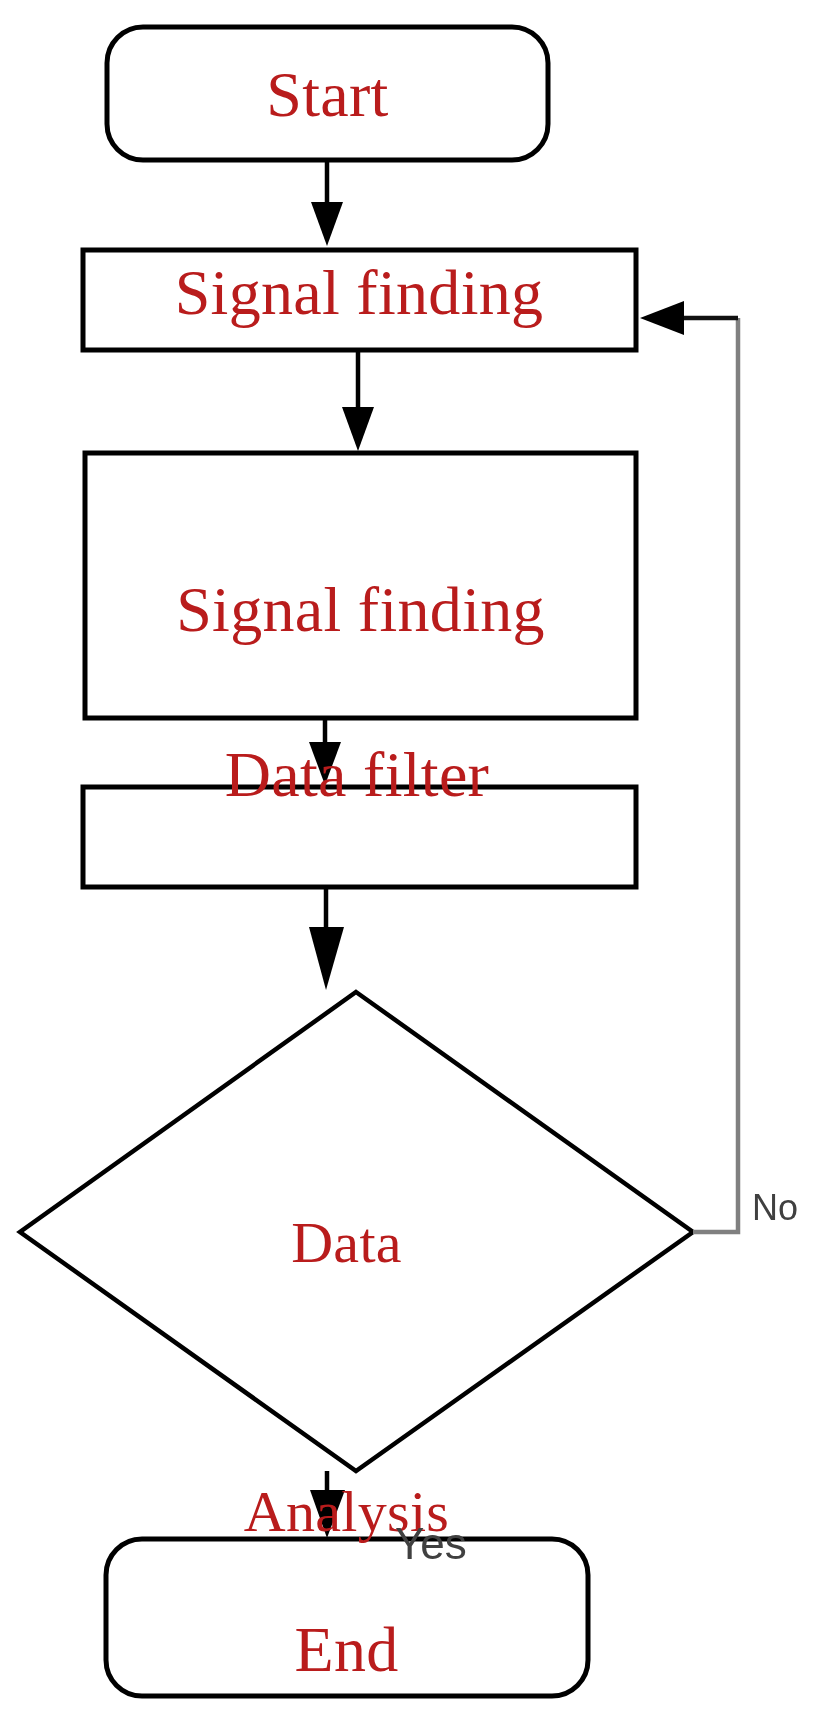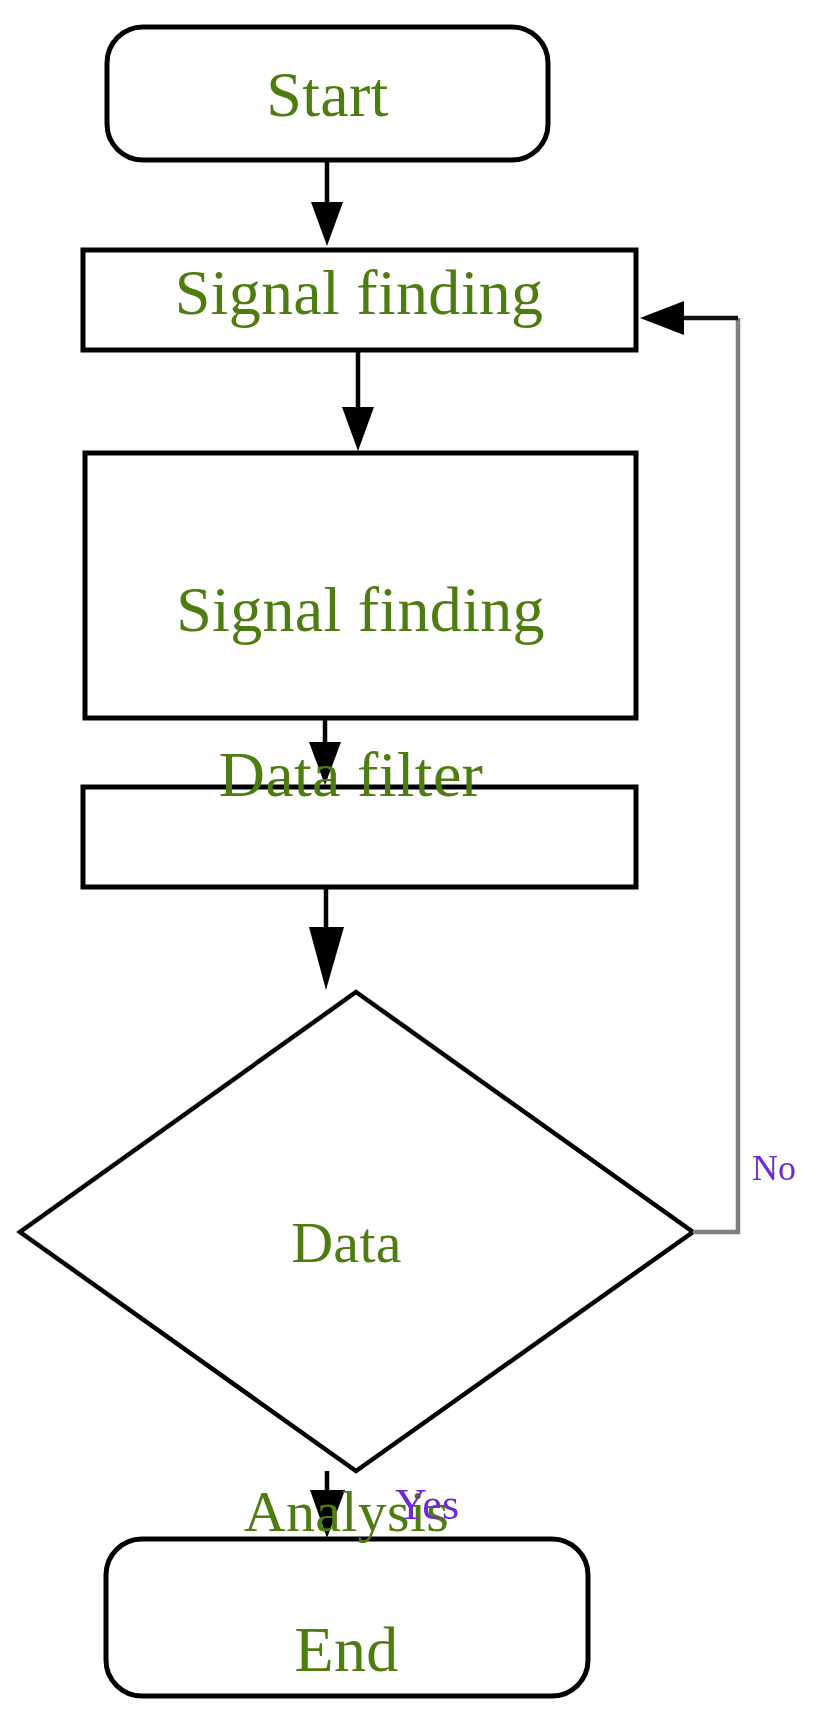--- a/index.html
+++ b/index.html
@@ -54,40 +54,41 @@
     fill: none;
   }
   .loop-line-dark {
     stroke: #111111;
     stroke-width: 4.5;
     fill: none;
   }
   .node-label {
     position: absolute;
     text-align: center;
-    color: #4d7c0f;
+    color: #b91c1c;
     font-family: "Liberation Serif", "DejaVu Serif", serif;
     font-weight: 400;
     white-space: pre;
     line-height: 1.08;
     letter-spacing: 0.3px;
     pointer-events: none;
   }
   .edge-label {
     position: absolute;
-    color: #6d28d9;
-    font-family: Liberation Serif, serif;
+    color: #404040;
+    font-family: Liberation Sans, sans-serif;
     font-weight: 400;
     white-space: pre;
     pointer-events: none;
+    margin-top: 40px;
   }
   .lbl-start   { left: 107px; top: 60px;   width: 441px; font-size: 64px; }
   .lbl-signal  { left: 82px;  top: 258px;  width: 554px; font-size: 64px; }
   .lbl-results { left: 85px;  top: 437px;  width: 551px; font-size: 64px; }
-  .lbl-filter  { left: 74px;  top: 740px;  width: 554px; font-size: 64px; }
+  .lbl-filter  { left: 80px;  top: 740px;  width: 554px; font-size: 64px; }
   .lbl-analysis{ left: 110px; top: 1018px; width: 473px; font-size: 58px; line-height: 1.55; }
   .lbl-end     { left: 105px; top: 1615px; width: 483px; font-size: 64px; }
   .lbl-no      { left: 752px; top: 1147px; font-size: 36px; }
   .lbl-yes     { left: 395px; top: 1479px; font-size: 44px; }
 </style>
 </head>
 <body>
 
 <div id="flowchart-canvas">
 

